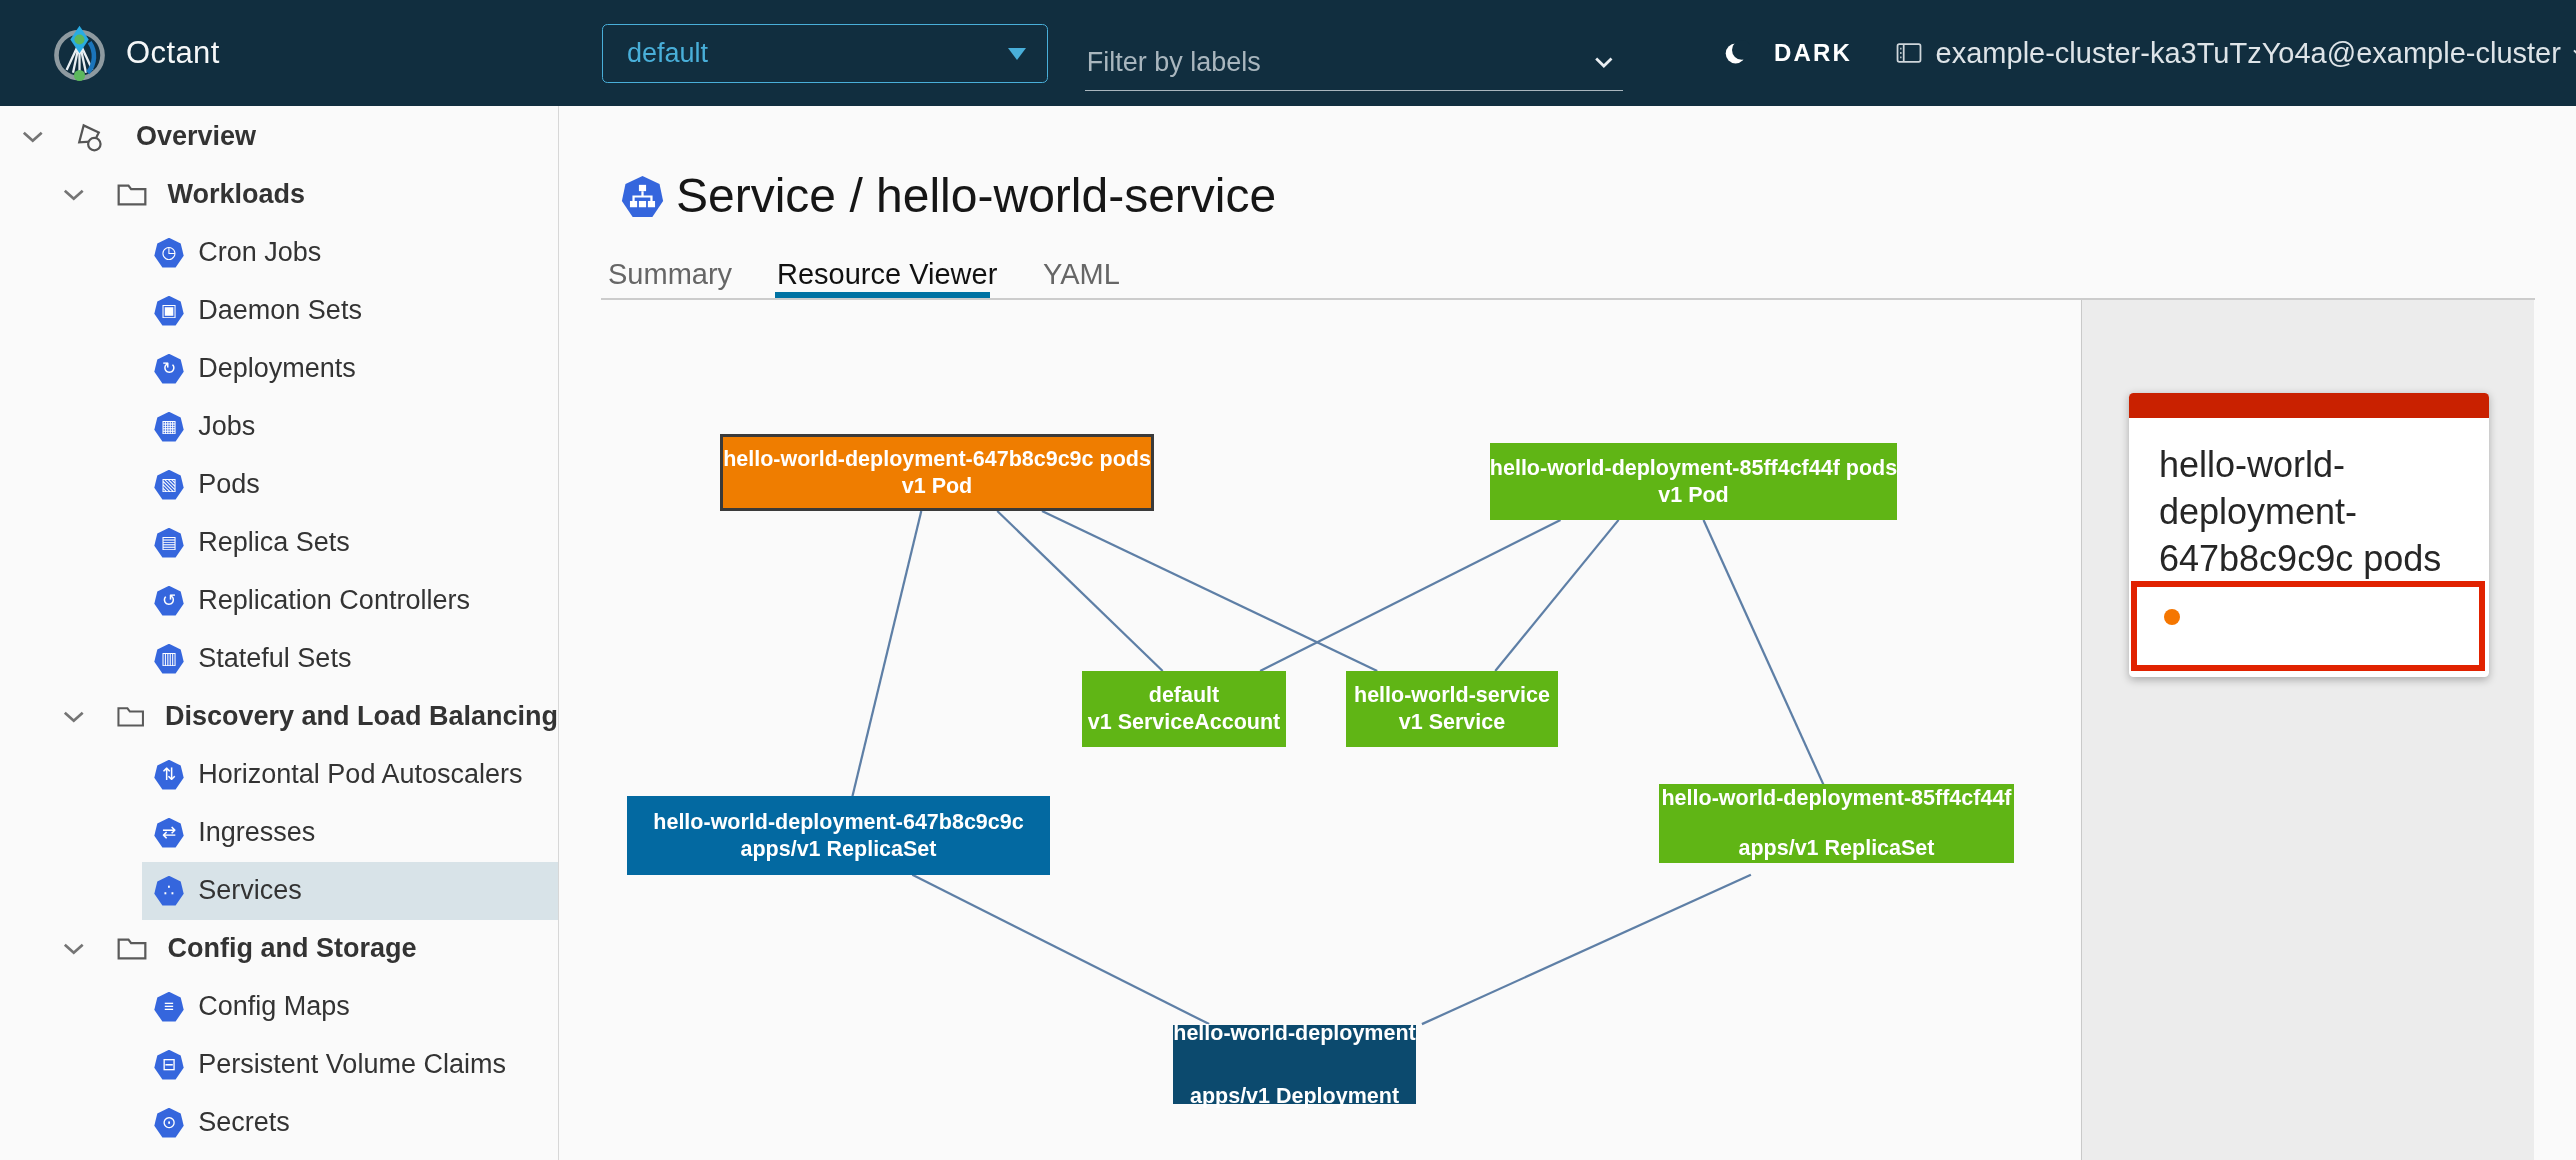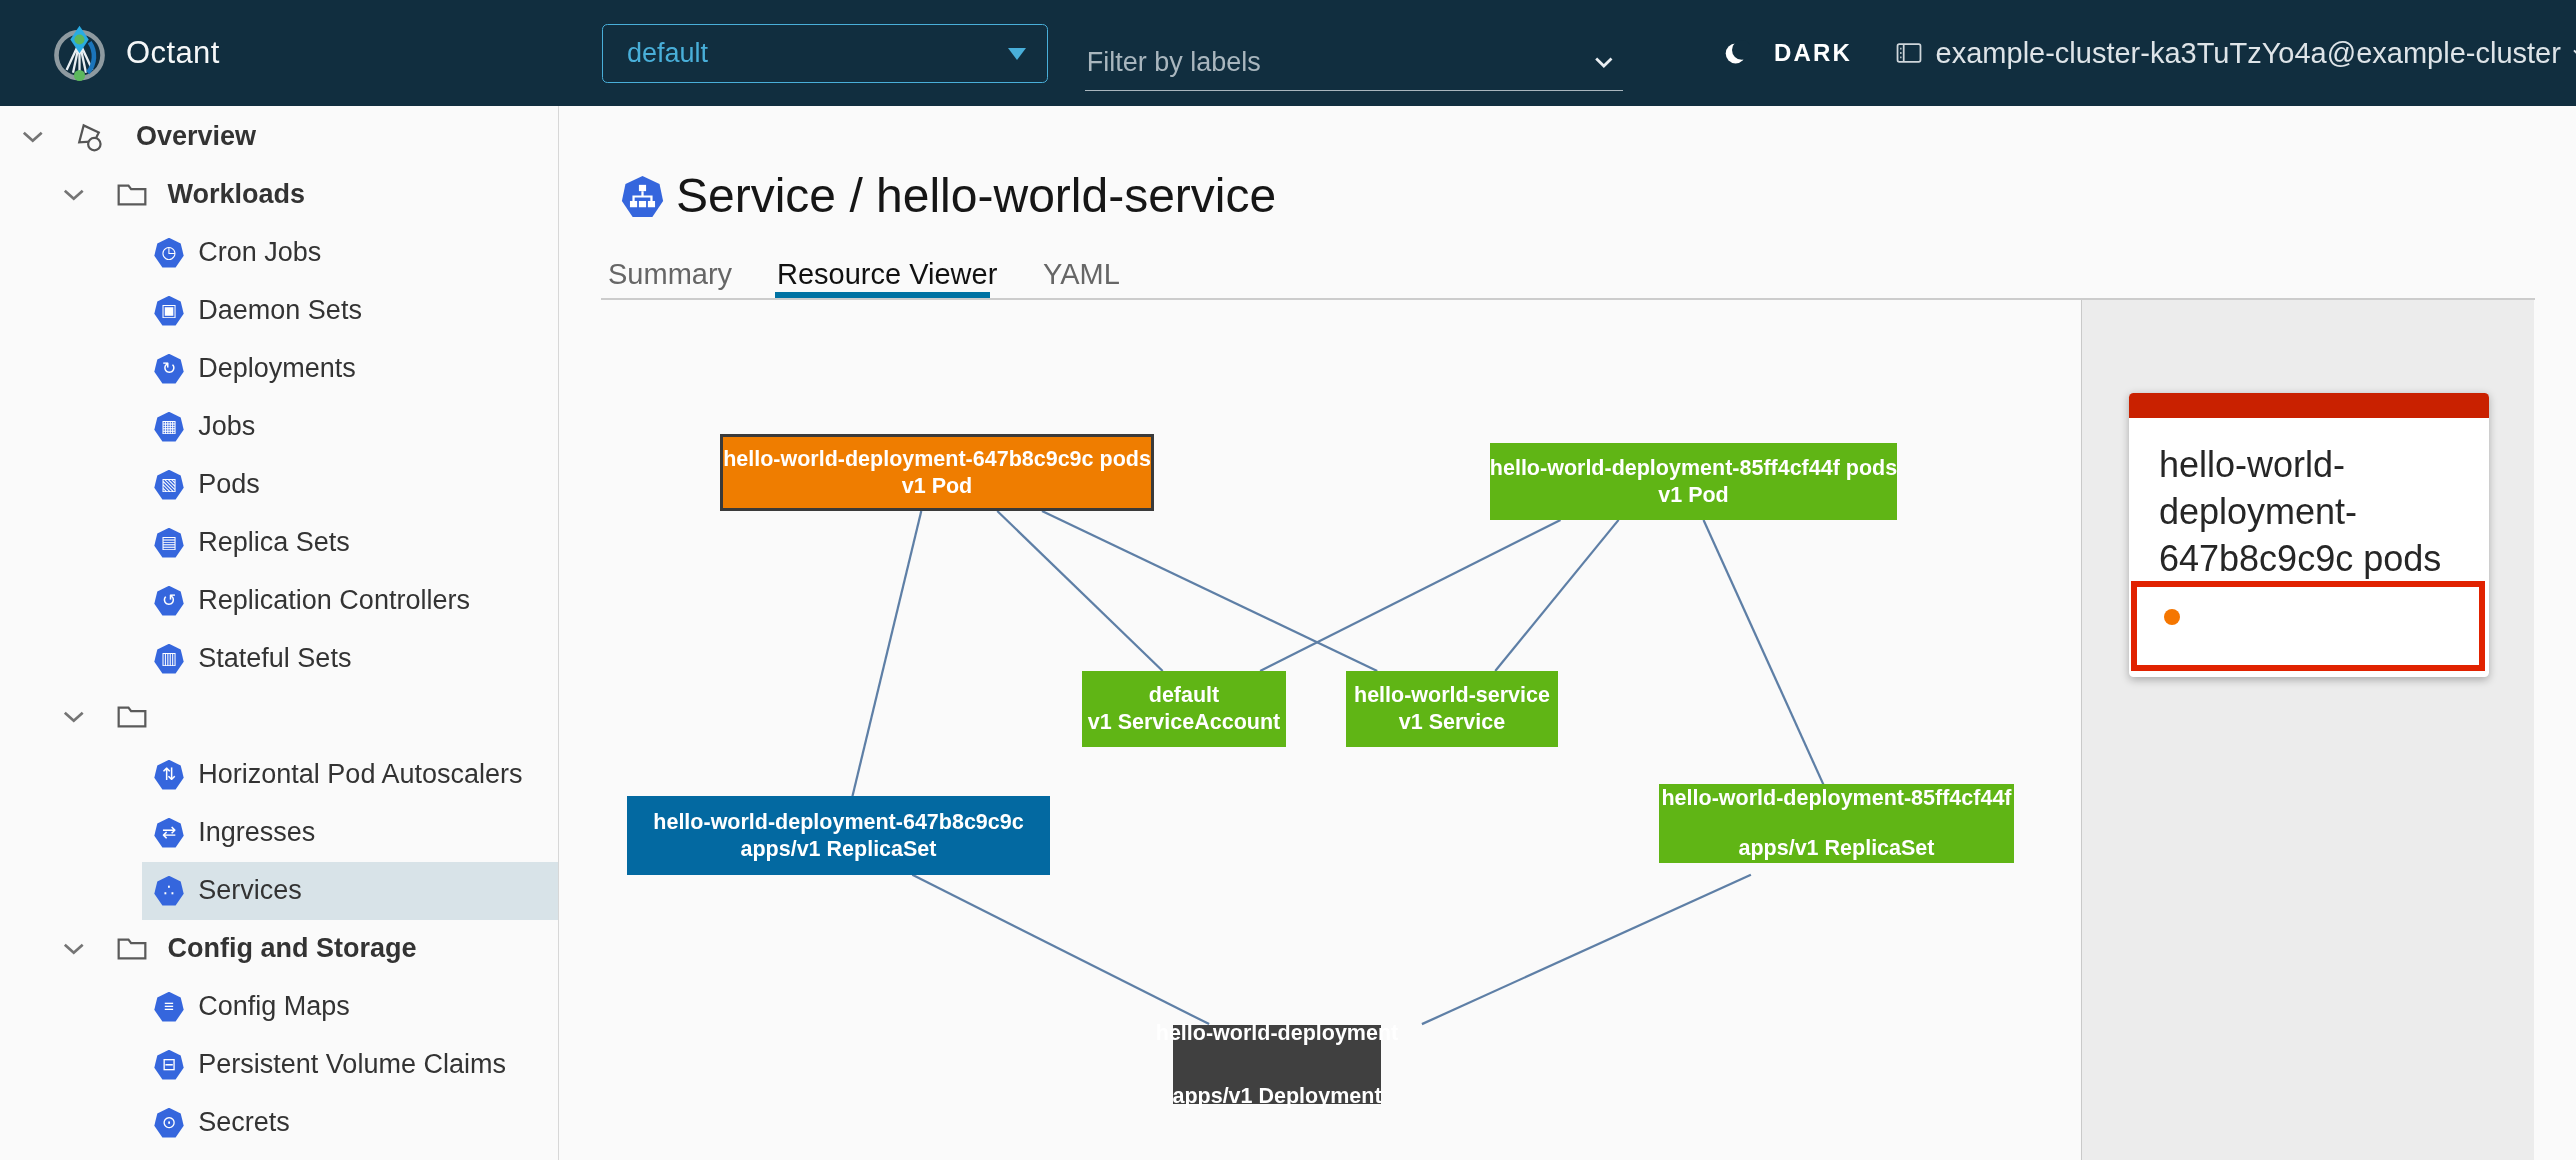--- a/index.html
+++ b/index.html
@@ -186,20 +186,21 @@
       <span class="lbl">Stateful Sets</span>
     </div>
 
     <div class="srow l1">
       <svg class="chev" width="21.5" height="13.4" viewBox="0 0 24 15" fill="none" stroke="#747474" stroke-width="3">
           <polyline points="2,3 12,12 22,3"></polyline>
         </svg>
       <svg class="fold" width="32" height="27" viewBox="0 0 36 30" fill="none" stroke="#5A5A5A" stroke-width="2.5">
           <path d="M3 5 h11 l3 4 h16 v17 h-30 z"></path>
         </svg>
+      <span class="lbl bold">Discovery and Load Balancing</span>
     </div>
 
     <div class="srow l2">
       <span class="khept">⇅</span>
       <span class="lbl">Horizontal Pod Autoscalers</span>
     </div>
     <div class="srow l2">
       <span class="khept">⇄</span>
       <span class="lbl">Ingresses</span>
     </div>
@@ -280,21 +281,21 @@
         <span>v1 Service</span>
       </div>
       <div class="node" style="left: 68px; top: 496px; width: 423px; height: 79px; background: #0369a1;">
         <span>hello-world-deployment-647b8c9c9c</span>
         <span>apps/v1 ReplicaSet</span>
       </div>
       <div class="node" style="left: 1100px; top: 484px; width: 355px; height: 79px; background: rgb(96, 181, 21); gap: 23px;">
         <span>hello-world-deployment-85ff4cf44f</span>
         <span>apps/v1 ReplicaSet</span>
       </div>
-      <div class="node" style="left: 614px; top: 725px; width: 208px; height: 79px; background: #404040; gap: 36px;">
+      <div class="node" style="left: 614px; top: 725px; width: 243px; height: 79px; background: #0c4a6e; gap: 36px;">
         <span>hello-world-deployment</span>
         <span>apps/v1 Deployment</span>
       </div>
     </div>
 
   <div class="panel">
     <div class="card">
       <div class="bar"></div>
       <div class="ttl">hello-world-deployment-647b8c9c9c pods</div>
       <div class="selbox">

